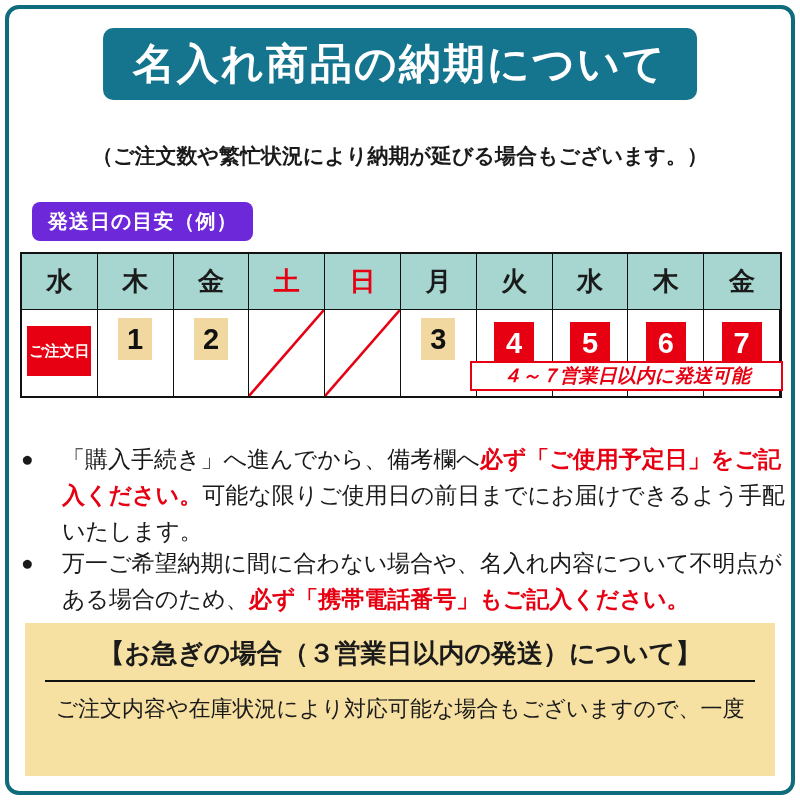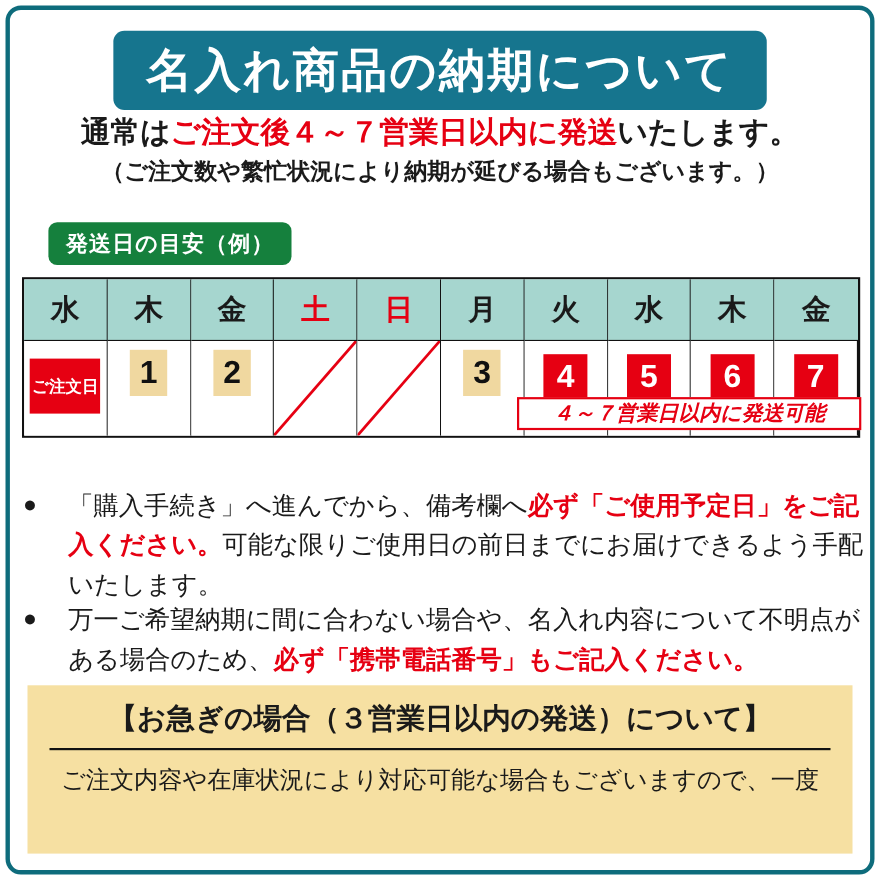--- a/index.html
+++ b/index.html
@@ -31,22 +31,22 @@
     text-align:center; font-size:27px; font-weight:bold; white-space:nowrap;
   }
   .note {
     position:absolute; top:142px; left:0; width:800px;
     text-align:center; font-size:21px; font-weight:bold; white-space:nowrap;
   }
   .red { color:#e60012; }
   .bold { font-weight:bold; }
 
   .sched-label {
-    position:absolute; left:44px; top:202px;
-    background:#15803d; color:#ffffff;
+    position:absolute; left:32px; top:202px;
+    background:#6d28d9; color:#ffffff;
     font-size:20px; font-weight:bold; letter-spacing:1px;
     padding:6px 16px; border-radius:8px; white-space:nowrap;
   }
 
   .table {
     position:absolute; left:20px; top:252px; width:762px;
     border:2px solid #111111;
   }
   .thead, .tbody { display:grid; grid-template-columns:repeat(10,1fr); }
   .th {
@@ -119,21 +119,20 @@
   .rush-line { font-size:22px; line-height:39px; white-space:nowrap; }
 </style>
 </head>
 <body>
 
 <div class="canvas">
   <div class="frame"></div>
 
   <div class="banner">名入れ商品の納期について</div>
 
-  <p class="lead"><span>通常は</span><span class="red">ご注文後４～７営業日以内に発送</span><span>いたします。</span></p>
 
   <p class="note">（ご注文数や繁忙状況により納期が延びる場合もございます。）</p>
 
   <div class="sched-label">発送日の目安（例）</div>
 
   <div class="table">
     <div class="thead">
       <div class="th">水</div>
       <div class="th">木</div>
       <div class="th">金</div>

